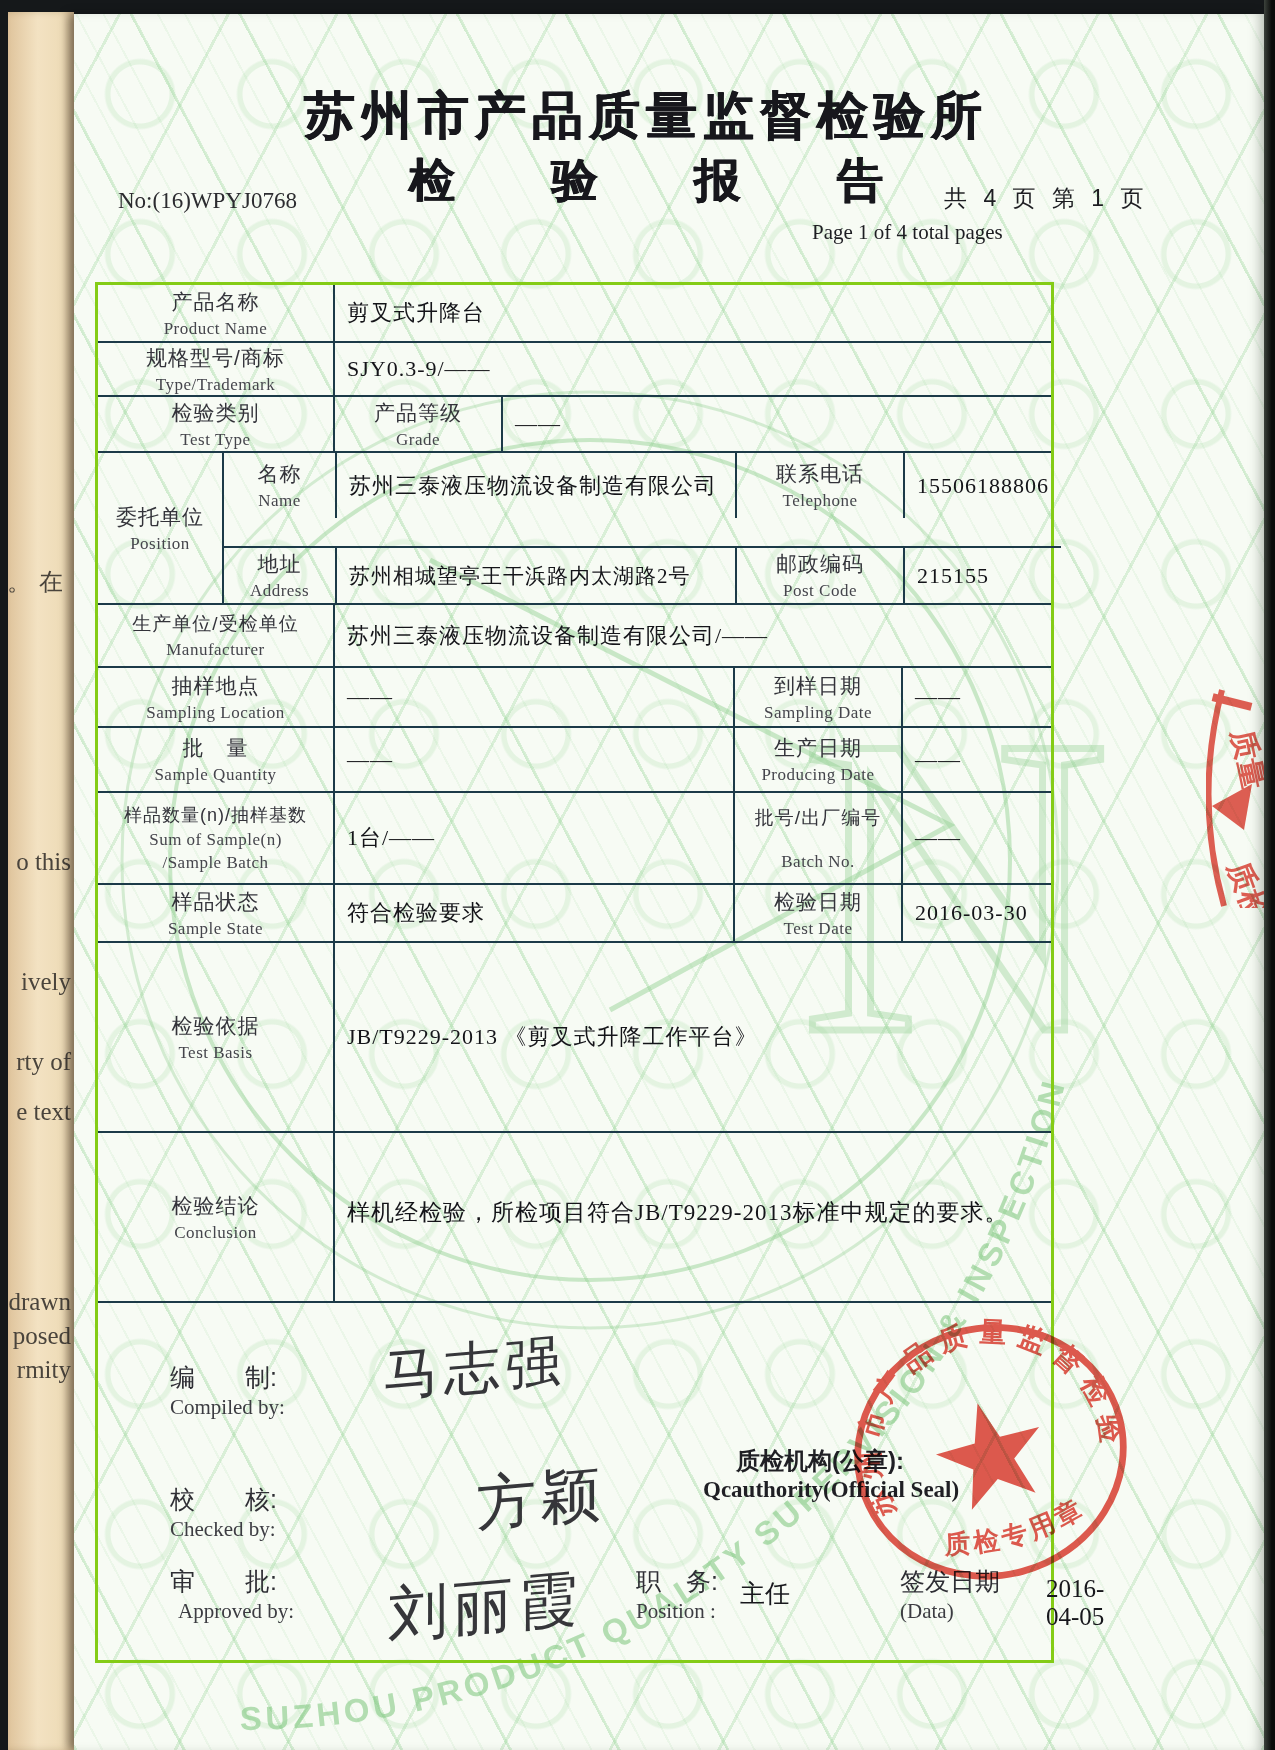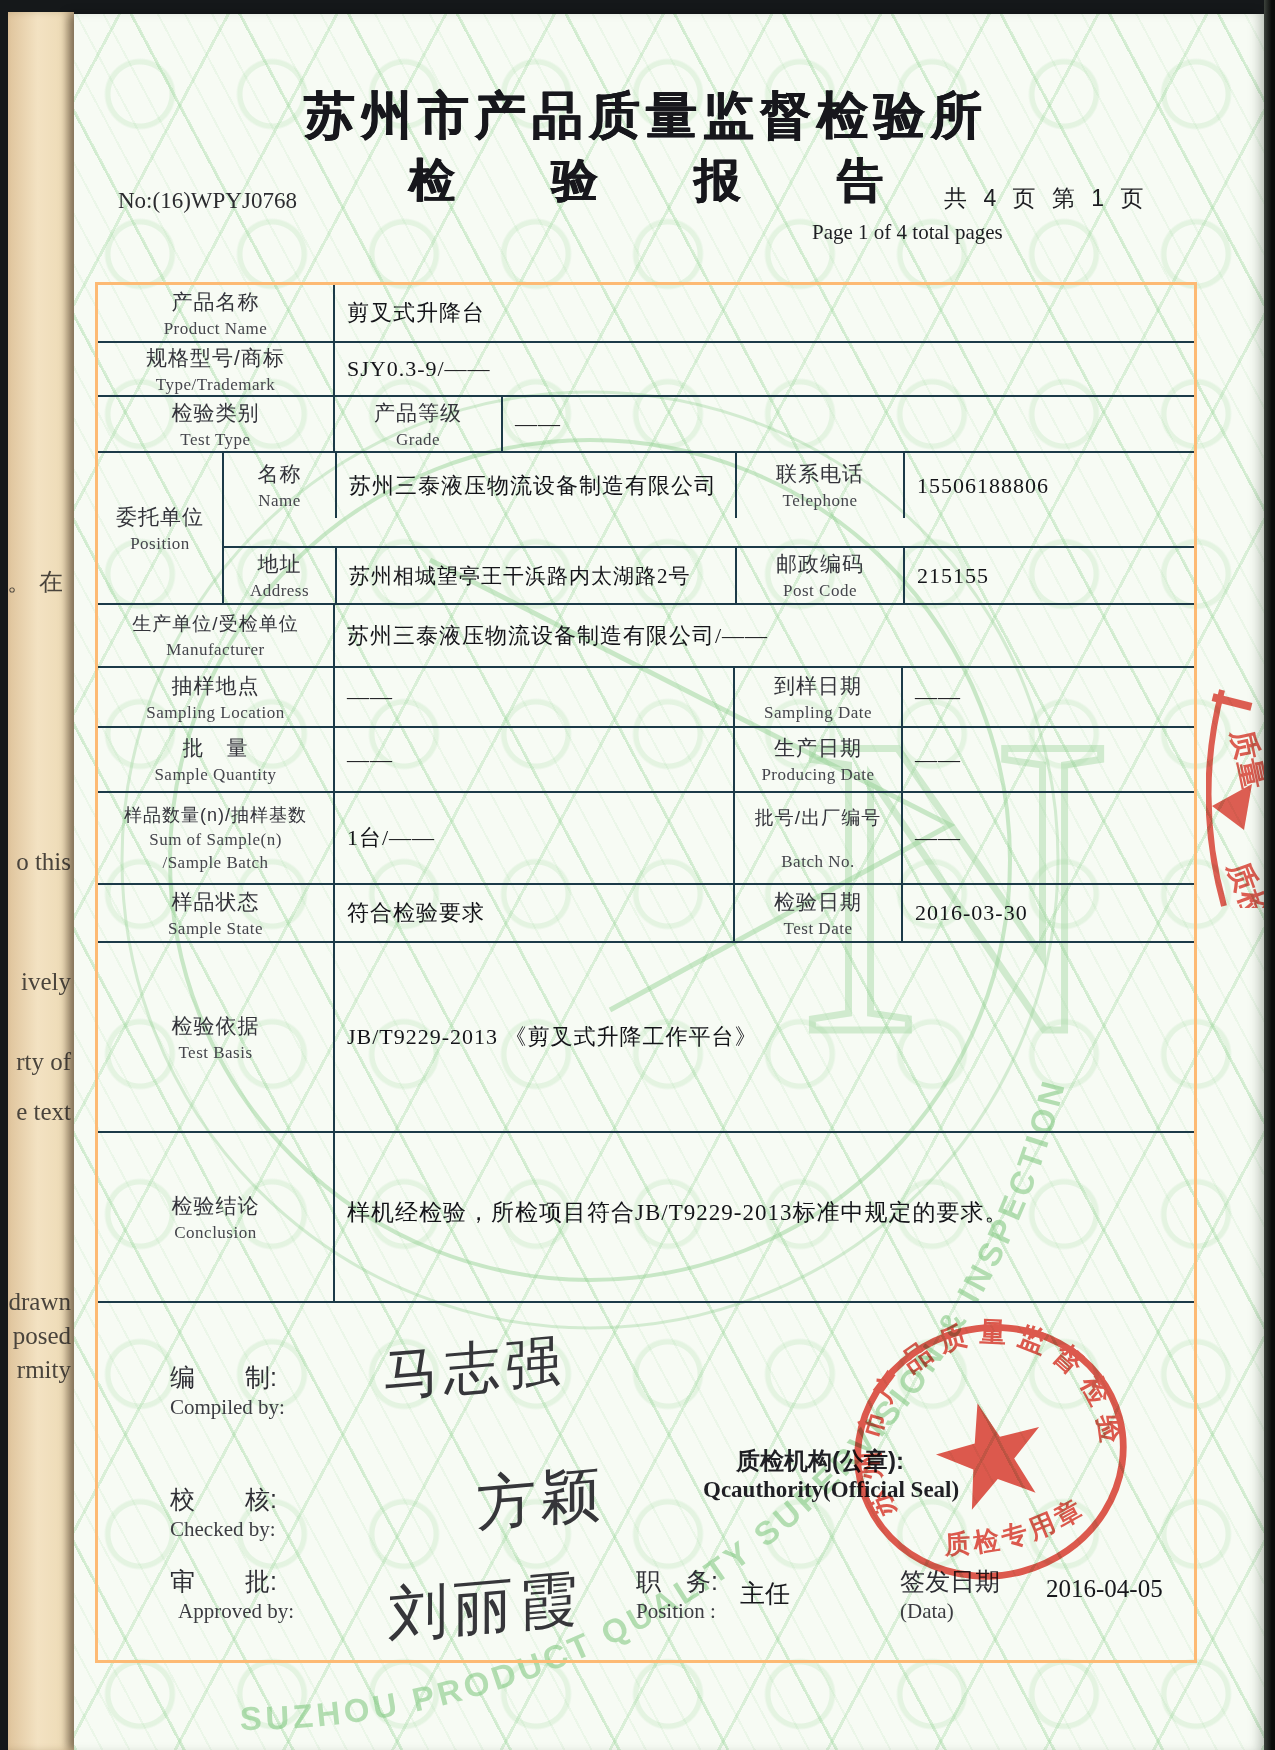--- a/index.html
+++ b/index.html
@@ -31,21 +31,21 @@
     text-shadow:.6px 0 currentColor,-.6px 0 currentColor;}
   .hdr-title{position:absolute;left:95px;top:150px;width:1102px;text-align:center;z-index:4;
     font-size:46px;font-weight:900;color:#17171c;letter-spacing:42px;padding-left:42px;box-sizing:border-box;
     text-shadow:.6px 0 currentColor,-.6px 0 currentColor;}
   .report-no{position:absolute;left:118px;top:188px;z-index:4;font-size:23px;color:#2c2c30;
     font-family:"Liberation Serif",serif;}
   .pages-cn{position:absolute;left:944px;top:183px;z-index:4;font-size:23px;color:#1d1d22;letter-spacing:5px;}
   .pages-en{position:absolute;left:812px;top:220px;z-index:4;font-size:21px;color:#1d1d22;
     font-family:"Liberation Serif",serif;}
   
-  .tbl{position:absolute;left:95px;top:282px;width:1102px;z-index:4;border:3px solid #fdba74;
+  .tbl{position:absolute;left:95px;top:282px;width:959px;z-index:4;border:3px solid #84cc16;
     box-sizing:border-box;color:#1a1a1e;}
   .tr{display:flex;box-sizing:border-box;}
   .tr + .tr{border-top:2px solid #1c3a48;}
   .td{box-sizing:border-box;overflow:hidden;}
   .td + .td{border-left:2px solid #1c3a48;}
   .c1{flex:0 0 235px;} .c2{flex:0 0 400px;} .c3{flex:0 0 168px;} .c4{flex:1;}
   .cA{flex:0 0 124px;} .cB{flex:0 0 111px;} .cspan{flex:1;}
   .stack{flex:1;display:flex;flex-direction:column;gap:28px;}
   .sub{display:flex;box-sizing:border-box;}
   .sub + .sub{border-top:2px solid #1c3a48;}

